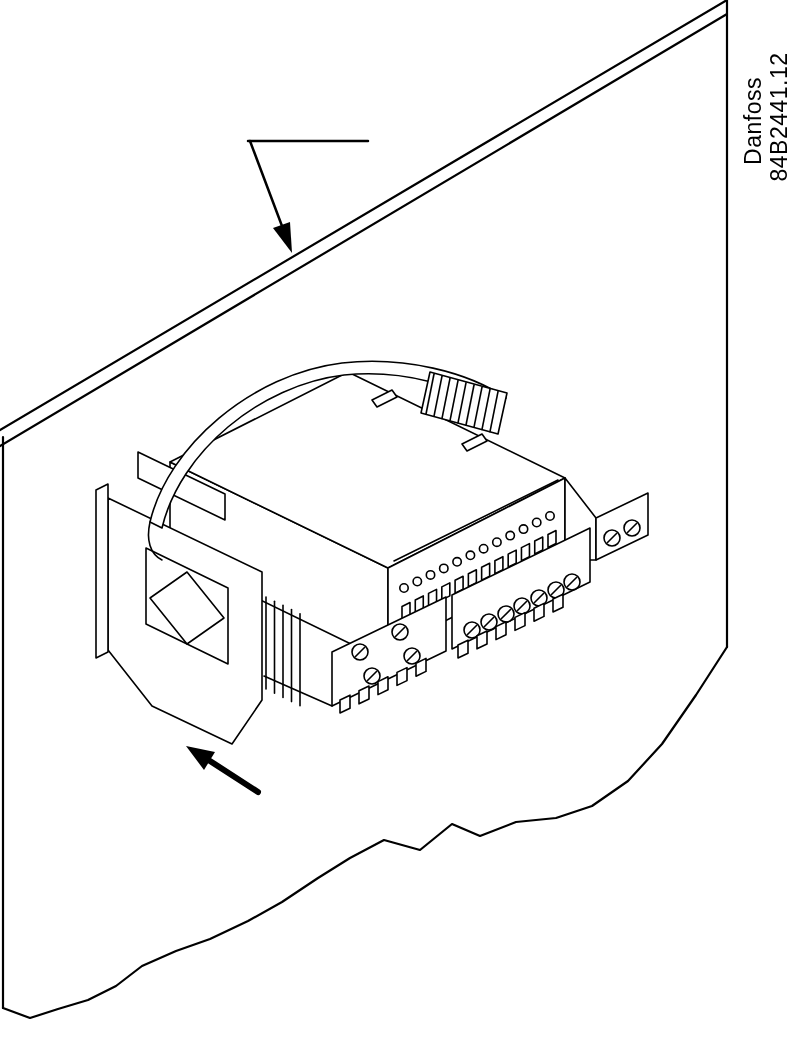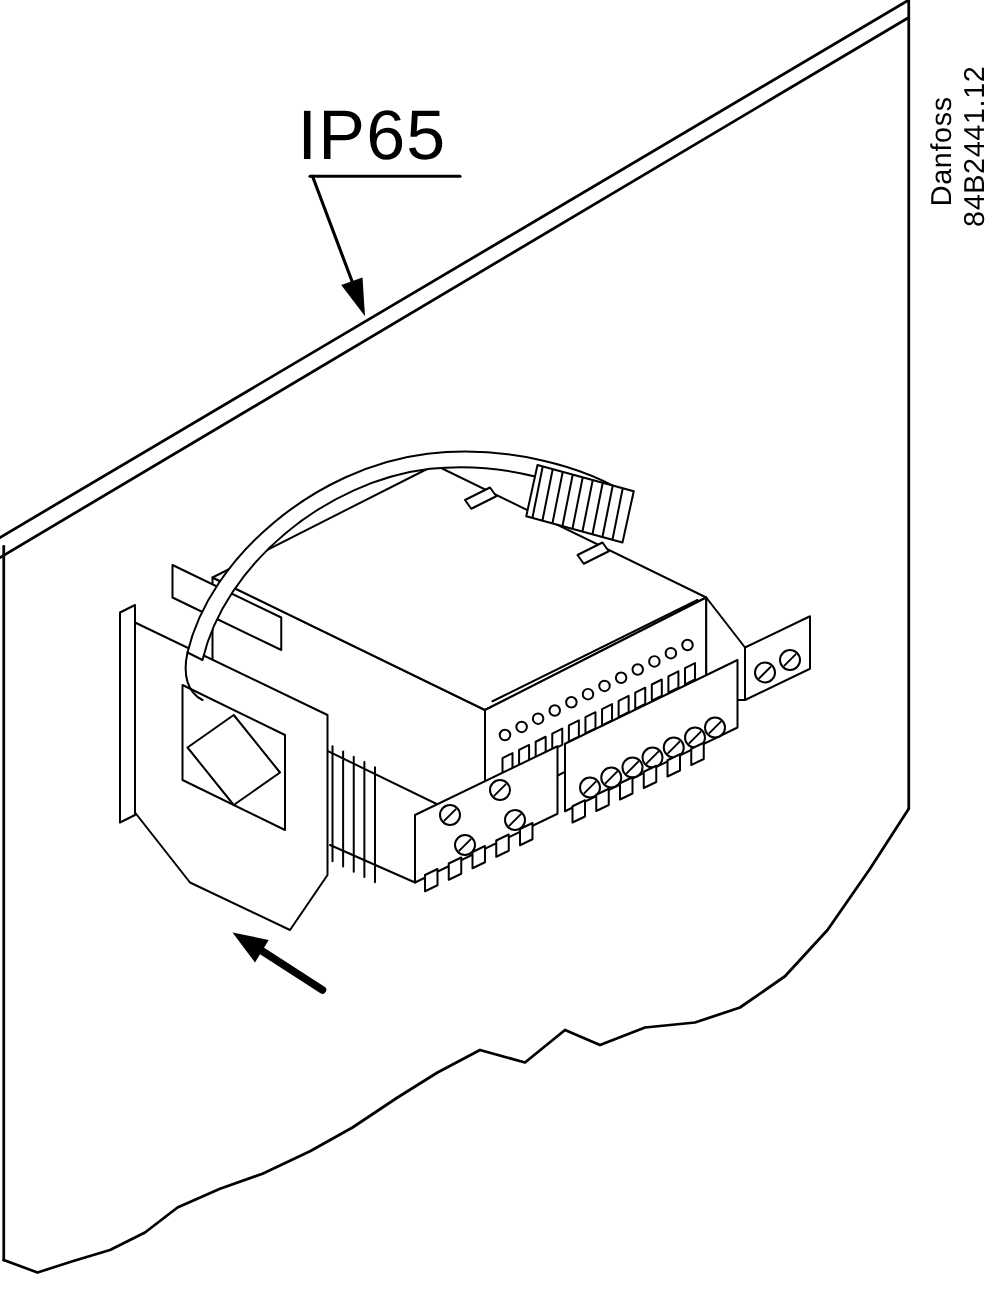--- a/index.html
+++ b/index.html
@@ -160,17 +160,16 @@
       <line x1="250" y1="141" x2="282" y2="226"></line>
       <polygon fill="#000" stroke="none" points="292,253 273,228 290,222"></polygon>
     </g>
 
     <g>
       <line x1="258" y1="792" x2="210" y2="761" stroke="#000" stroke-width="6" stroke-linecap="round"></line>
       <polygon fill="#000" points="186,746 215,752 204,770"></polygon>
     </g>
   </svg>
 
-  <div class="ip65-label">IP65</div>
   <div class="vtext brand">Danfoss</div>
   <div class="vtext drawno">84B2441.12</div>
 
 </div>
 
 </body></html>

